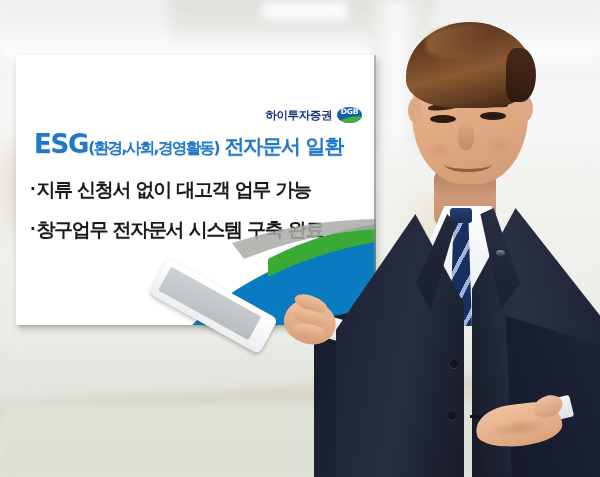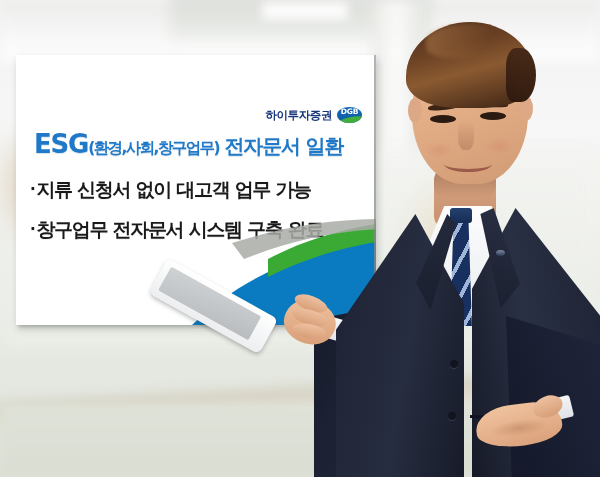--- a/index.html
+++ b/index.html
@@ -201,21 +201,21 @@
 
     <div class="logo">
       <span class="logo-text">하이투자증권</span>
       <span class="logo-badge">
         <span class="swoosh"></span>
         <span class="dgb">DGB</span>
       </span>
     </div>
 
     <div class="headline">
-      <span class="big">ESG</span><span class="sub">(환경,사회,창구업무)</span>
+      <span class="big">ESG</span><span class="sub">(환경,사회,경영활동)</span>
       <span class="tail">전자문서 일환</span>
     </div>
 
     <div class="bullets">
       <div class="bullet">
         <span class="dot">·</span><span>지류 신청서 없이 대고객 업무 가능</span>
       </div>
       <div class="bullet">
         <span class="dot">·</span><span>창구업무 전자문서 시스템 구축 완료</span>
       </div>

